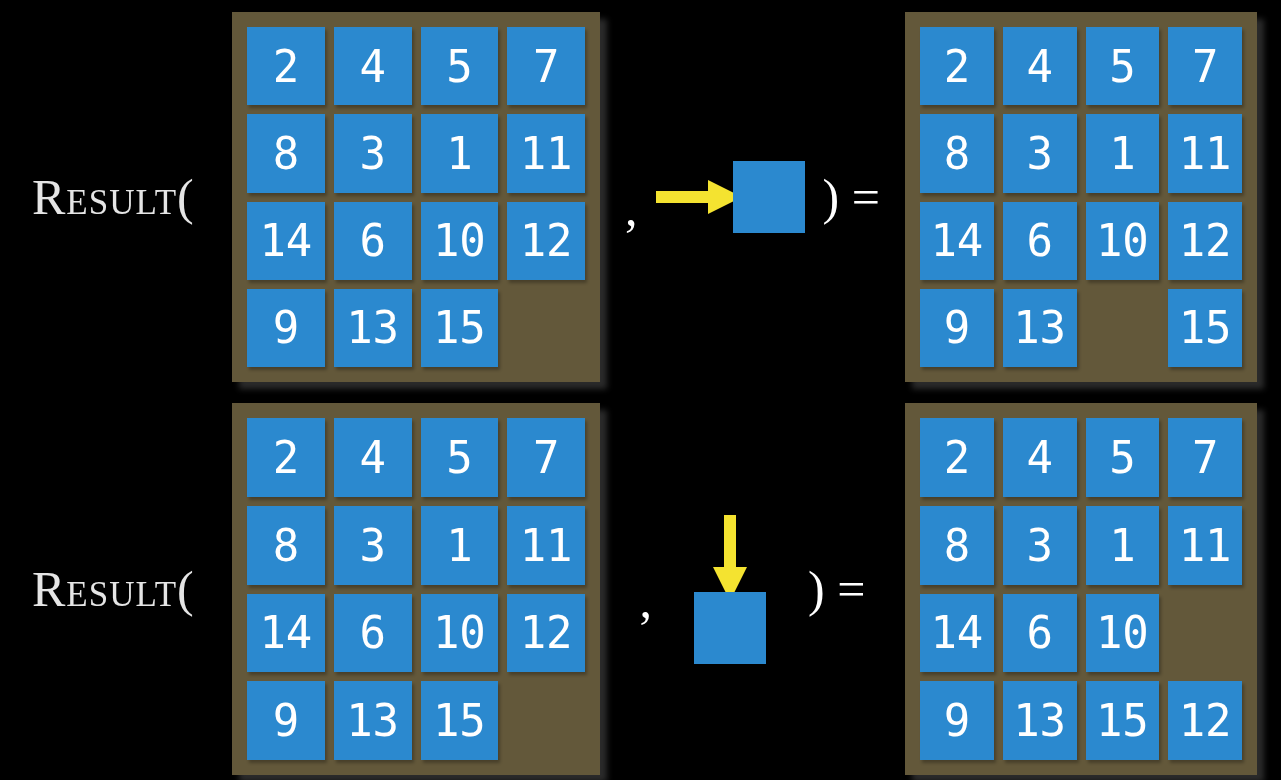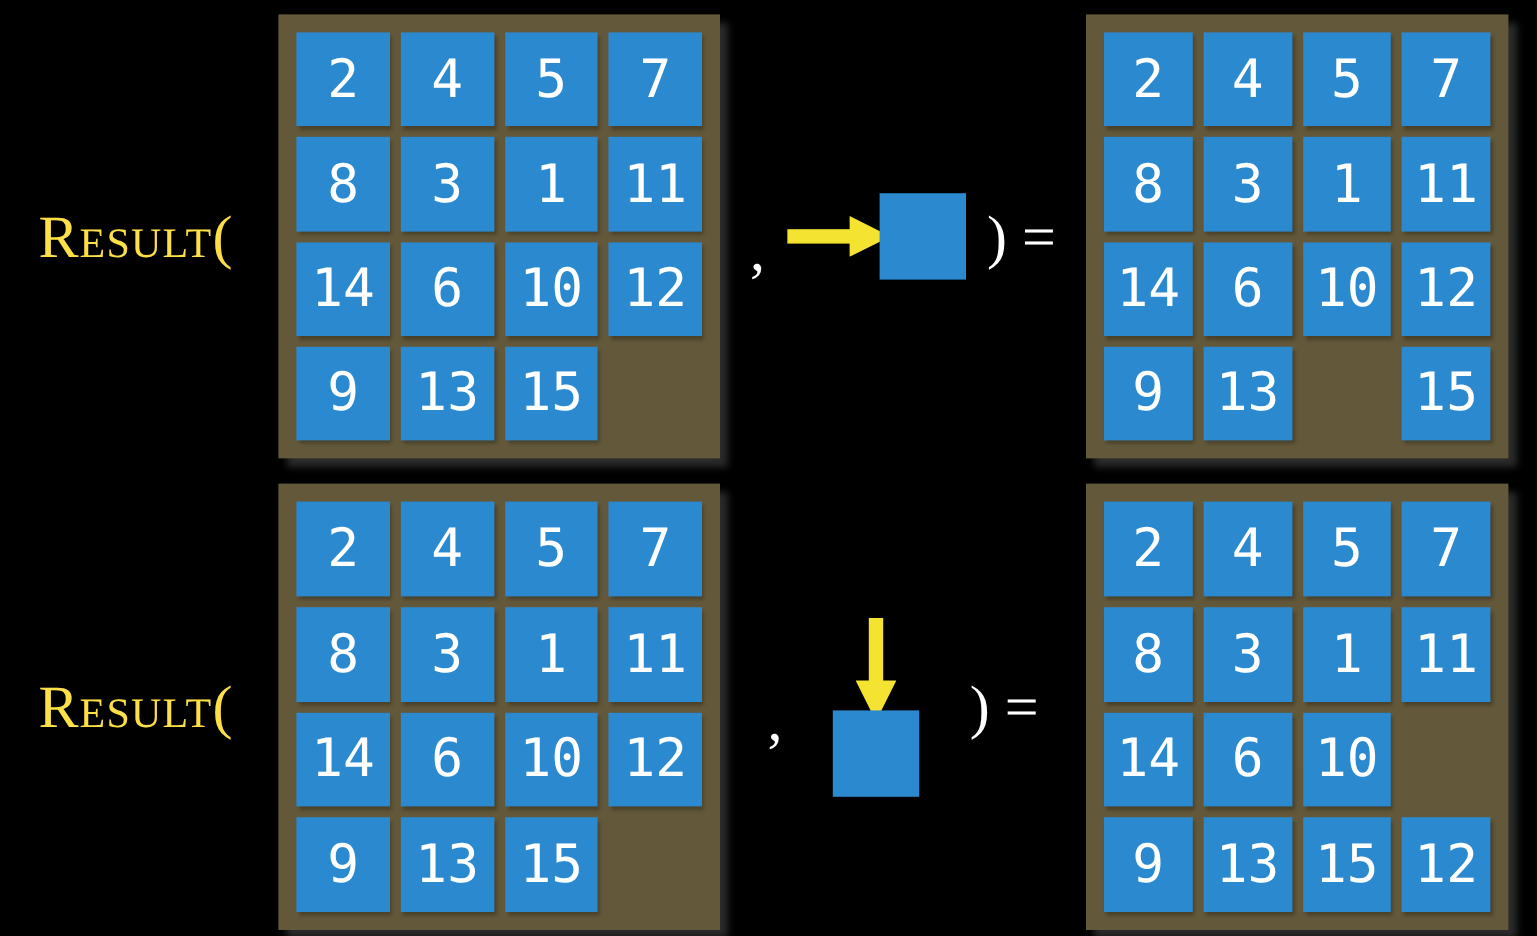--- a/index.html
+++ b/index.html
@@ -9,21 +9,21 @@
     background:#000;
     overflow:hidden;
     font-family:"Liberation Serif", serif;
   }
   .eq-row{position:absolute;left:0;width:1281px;}
   #row1{top:12px;height:370px;}
   #row2{top:403px;height:372px;}
 
   .func-label{
     position:absolute;left:32px;top:50%;transform:translateY(-50%);
-    color:#fde047;font-size:50px;font-variant:small-caps;letter-spacing:1px;
+    color:#e5e5e5;font-size:50px;font-variant:small-caps;letter-spacing:1px;
     white-space:nowrap;
   }
 
   .board{
     position:absolute;top:0;height:100%;
     display:grid;
     grid-template-columns:repeat(4,1fr);
     grid-template-rows:repeat(4,1fr);
     gap:9px;padding:15px;box-sizing:border-box;
     background:#63583a;

